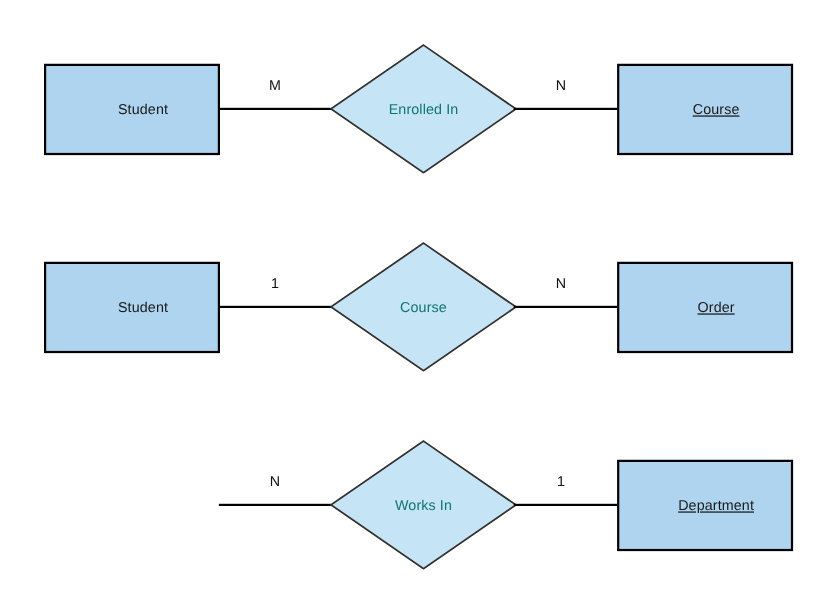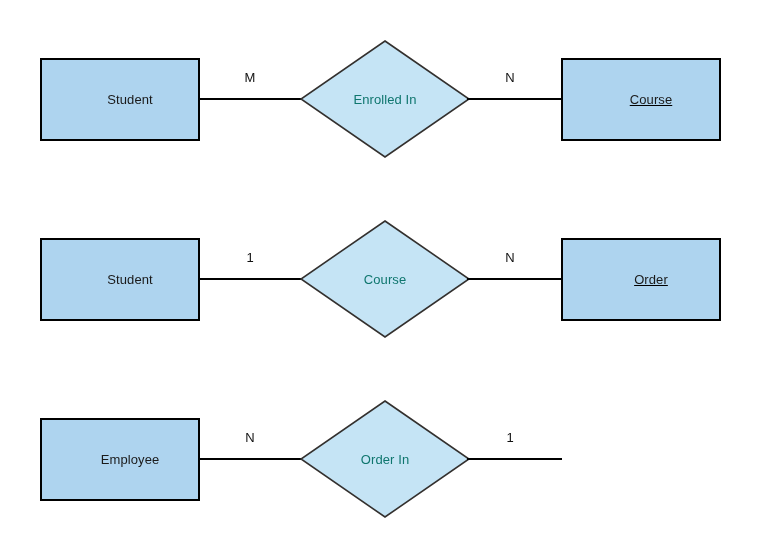--- a/index.html
+++ b/index.html
@@ -151,34 +151,34 @@
 
     <div class="connector connector-right"></div>
 
     <div class="entity entity-right">
       <span class="entity-label">Order</span>
     </div>
   </div>
 
   <div class="er-row" style="top:360px;">
 
-    <div class="entity entity-left">
-      <span class="entity-label">Employee</span>
-    </div>
 
     <div class="connector connector-left"></div>
 
     <div class="cardinality card-left">N</div>
 
     <div class="relationship">
       <svg width="170" height="118" viewBox="0 0 170 118">
         <polygon points="85,1 169,59 85,117 1,59" fill="#c5e4f5" stroke="#33302e" stroke-width="1.6"></polygon>
       </svg>
-      <span class="rel-label">Order In</span>
+      <span class="rel-label">Works In</span>
     </div>
 
     <div class="cardinality card-right">1</div>
 
     <div class="connector connector-right"></div>
 
+    <div class="entity entity-right">
+      <span class="entity-label">Department</span>
+    </div>
   </div>
 
 </div>
 
 </body></html>

